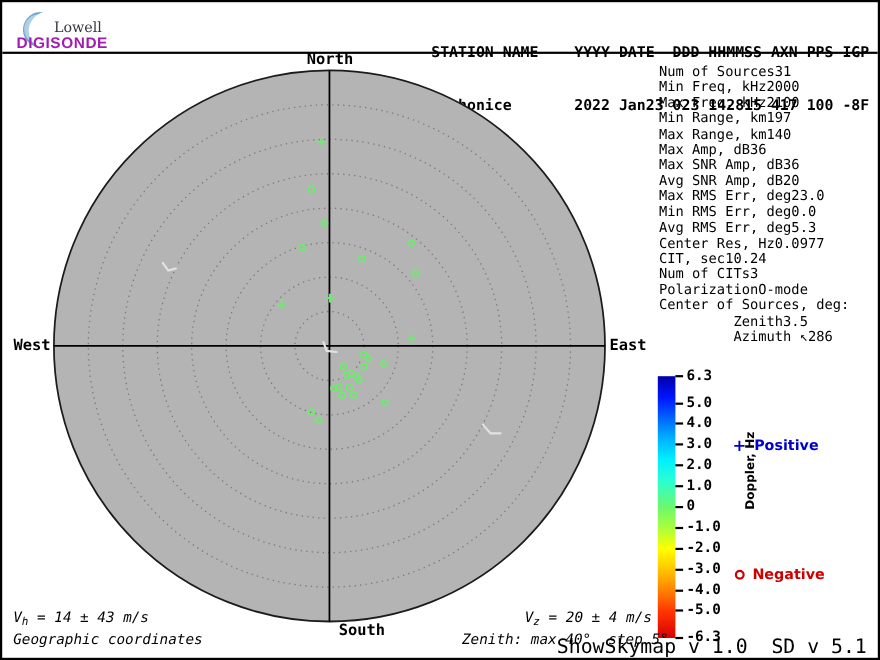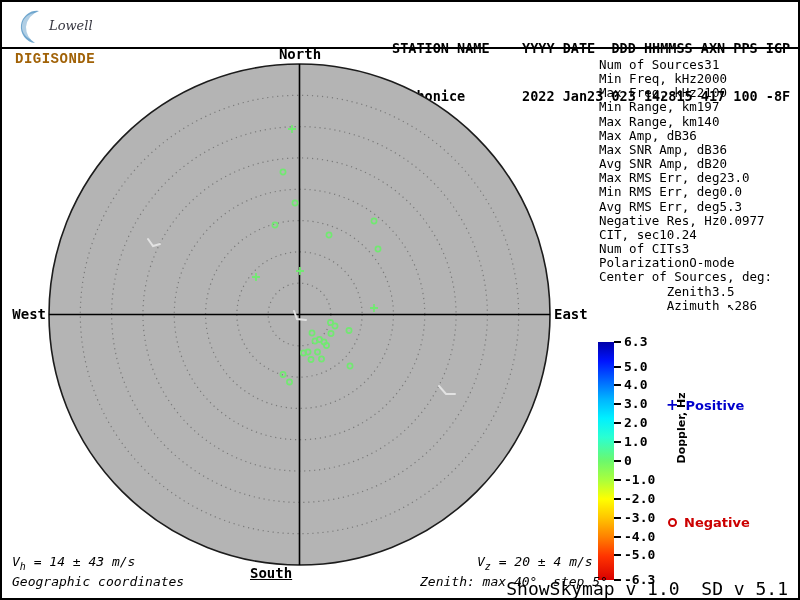--- a/index.html
+++ b/index.html
@@ -3,35 +3,35 @@
 <meta charset="utf-8">
 <style>
   html,body{margin:0;padding:0;background:#888;}
   .page{position:relative;width:800px;height:600px;background:#ffffff;
         border:2px solid #000;box-sizing:border-box;overflow:hidden;
         font-family:"DejaVu Sans Mono",monospace;color:#000;}
   
   .hdr-sep{position:absolute;left:0;top:45px;width:100%;height:2px;background:#000;}
   .logo-crescent{position:absolute;left:10px;top:6px;}
   .logo-lowell{position:absolute;left:47px;top:16px;font-family:"DejaVu Serif",serif;
-               font-size:13px;color:#35353f;font-style:italic;}
-  .logo-digisonde{position:absolute;left:13px;top:29px;font-family:Liberation Mono, monospace;
-               font-size:14px;font-weight:bold;color:#a16207;letter-spacing:.5px;margin-top:20px;}
+               font-size:13px;color:#35353f;}
+  .logo-digisonde{position:absolute;left:13px;top:29px;font-family:Liberation Sans, sans-serif;
+               font-size:14px;font-weight:bold;color:#a21caf;letter-spacing:.5px;}
   .hdr-table{position:absolute;left:390px;top:6px;font-weight:bold;font-size:13.5px;
              line-height:16px;white-space:pre;}
   .hdr-row{display:flex;}
   .hdr-row span{display:inline-block;}
   .c0{width:16ch}.c1{width:5ch}.c2{width:6ch}.c3{width:4ch}.c4{width:7ch}
   .c5{width:4ch}.c6{width:4ch}.c7{width:3ch}
   
   .skymap-svg{position:absolute;left:0;top:0;}
   .ring{fill:none;stroke:#7a7a7a;stroke-width:1.2;stroke-dasharray:1.2 3.8;}
   .compass{position:absolute;font-weight:bold;font-size:14px;}
   .compass.n{left:248px;top:44px;width:100px;text-align:center;}
-  .compass.s{left:248px;top:563px;width:100px;text-align:left;text-decoration:underline;}
+  .compass.s{left:248px;top:563px;width:100px;text-align:right;}
   .compass.w{left:6px;top:304px;width:38px;text-align:right;}
   .compass.e{left:552px;top:304px;}
   
   .stats{position:absolute;left:597px;top:56px;width:193px;font-size:12.5px;
          line-height:14.15px;}
   .stat-row{display:flex;justify-content:flex-start;white-space:pre;}
   
   .cbar-wrap{position:absolute;left:596px;top:340px;width:120px;height:238px;}
   .cbar{position:absolute;left:0;top:0;width:16px;height:238px;}
   .cbar-tick{position:absolute;left:16px;width:7px;height:2px;background:#000;}
@@ -131,21 +131,21 @@
       <div class="stat-row"><span>Min Freq, kHz</span><span>2000</span></div>
       <div class="stat-row"><span>Max Freq, kHz</span><span>2100</span></div>
       <div class="stat-row"><span>Min Range, km</span><span>197</span></div>
       <div class="stat-row"><span>Max Range, km</span><span>140</span></div>
       <div class="stat-row"><span>Max Amp, dB</span><span>36</span></div>
       <div class="stat-row"><span>Max SNR Amp, dB</span><span>36</span></div>
       <div class="stat-row"><span>Avg SNR Amp, dB</span><span>20</span></div>
       <div class="stat-row"><span>Max RMS Err, deg</span><span>23.0</span></div>
       <div class="stat-row"><span>Min RMS Err, deg</span><span>0.0</span></div>
       <div class="stat-row"><span>Avg RMS Err, deg</span><span>5.3</span></div>
-      <div class="stat-row"><span>Negative Res, Hz</span><span>0.0977</span></div>
+      <div class="stat-row"><span>Center Res, Hz</span><span>0.0977</span></div>
       <div class="stat-row"><span>CIT, sec</span><span>10.24</span></div>
       <div class="stat-row"><span>Num of CITs</span><span>3</span></div>
       <div class="stat-row"><span>Polarization</span><span>O-mode</span></div>
       <div class="stat-row"><span>Center of Sources, deg:</span><span></span></div>
       <div class="stat-row"><span>         Zenith</span><span>3.5</span></div>
       <div class="stat-row"><span>         Azimuth ↖</span><span>286</span></div>
     </div>
 
   <div class="cbar-wrap">
     <div class="cbar" id="cbar" style="background: linear-gradient(rgb(0, 0, 168) 0%, rgb(0, 20, 255) 8%, rgb(0, 100, 255) 16%, rgb(0, 180, 255) 24%, rgb(0, 240, 255) 32%, rgb(42, 255, 210) 40%, rgb(108, 248, 108) 50%, rgb(170, 255, 60) 58%, rgb(255, 255, 0) 66%, rgb(255, 196, 0) 74%, rgb(255, 128, 0) 82%, rgb(255, 52, 0) 90%, rgb(216, 0, 0) 100%);"></div>

